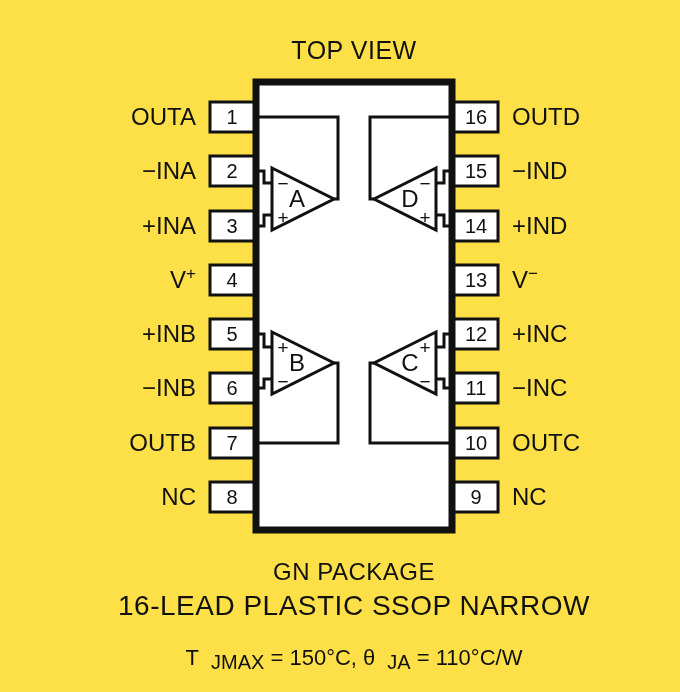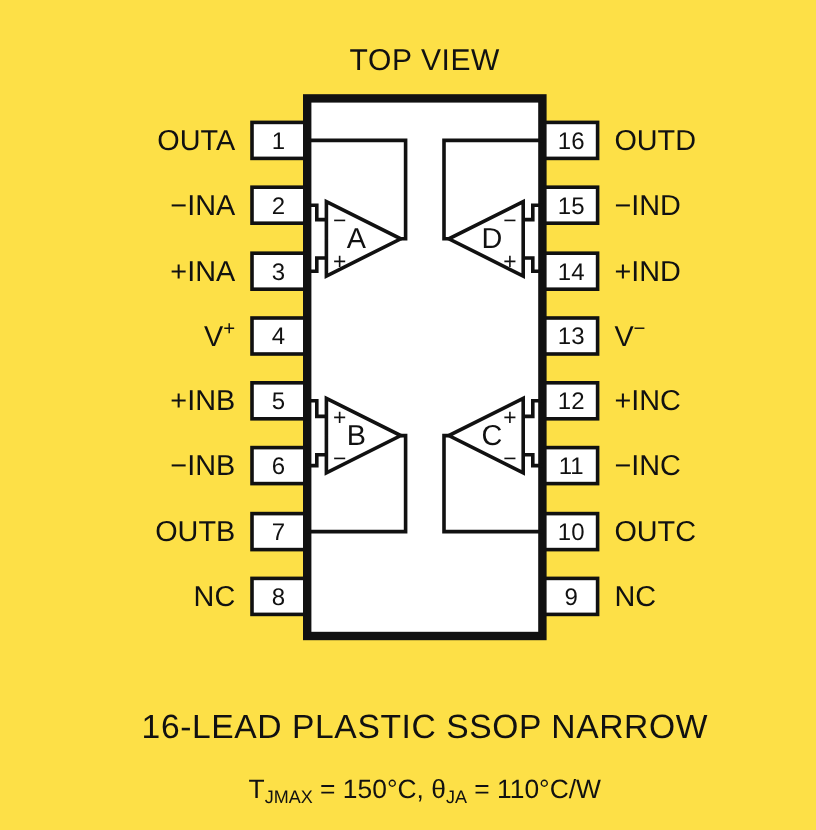--- a/index.html
+++ b/index.html
@@ -5,21 +5,21 @@
   html, body { margin:0; padding:0; background:#ffffff; }
   .stage {
     position:relative; width:680px; height:692px; background:#fde047;
     font-family:"Liberation Sans", sans-serif; color:#111111; overflow:hidden;padding-left:16px;
   }
   .caption { position:absolute; text-align:center; white-space:nowrap; }
   .title   { top:36px;  left:154px; width:400px; font-size:25px; letter-spacing:0.5px; }
   .gn      { top:558px; left:154px; width:400px; font-size:24px; letter-spacing:0.5px; }
   .ssop    { top:590px; left:104px; width:500px; font-size:28px; letter-spacing:0.5px; }
   .thermal { top:645px; left:104px; width:500px; font-size:22px; }
-  .thermal .sub { font-size:15px; vertical-align:-4px; }
+  .thermal .sub { font-size:20px; vertical-align:-4px;margin-left:12px; }
   svg.diagram { position:absolute; top:0; left:0; }
   .body-rect { fill:#ffffff; stroke:#111111; stroke-width:7; }
   .wire   { fill:none; stroke:#111111; stroke-width:3; }
   .tri    { fill:#ffffff; stroke:#111111; stroke-width:3; stroke-linejoin:miter; }
   .pinbox { fill:#ffffff; stroke:#111111; stroke-width:3; }
   text { fill:#111111; font-family:"Liberation Sans", sans-serif; }
   .pin-num    { font-size:20px; text-anchor:middle; }
   .pin-label  { font-size:24px; }
   .end        { text-anchor:end; }
   .amp-letter { font-size:24px; text-anchor:middle; }
@@ -151,16 +151,17 @@
       <text class="pin-num" x="476" y="450">10</text>
       <text class="pin-label" x="512" y="451">OUTC</text>
     </g>
     <g>
       <rect class="pinbox" x="454" y="482" width="44" height="30"></rect>
       <text class="pin-num" x="476" y="504">9</text>
       <text class="pin-label" x="512" y="505">NC</text>
     </g>
   </svg>
 
+  <div class="caption gn">GN PACKAGE</div>
   <div class="caption ssop">16-LEAD PLASTIC SSOP NARROW</div>
   <div class="caption thermal"><span>T</span><span class="sub">JMAX</span><span>&nbsp;=&nbsp;150°C,&nbsp;</span><span>θ</span><span class="sub">JA</span><span>&nbsp;=&nbsp;110°C/W</span></div>
 
 </div>
 
 </body></html>

